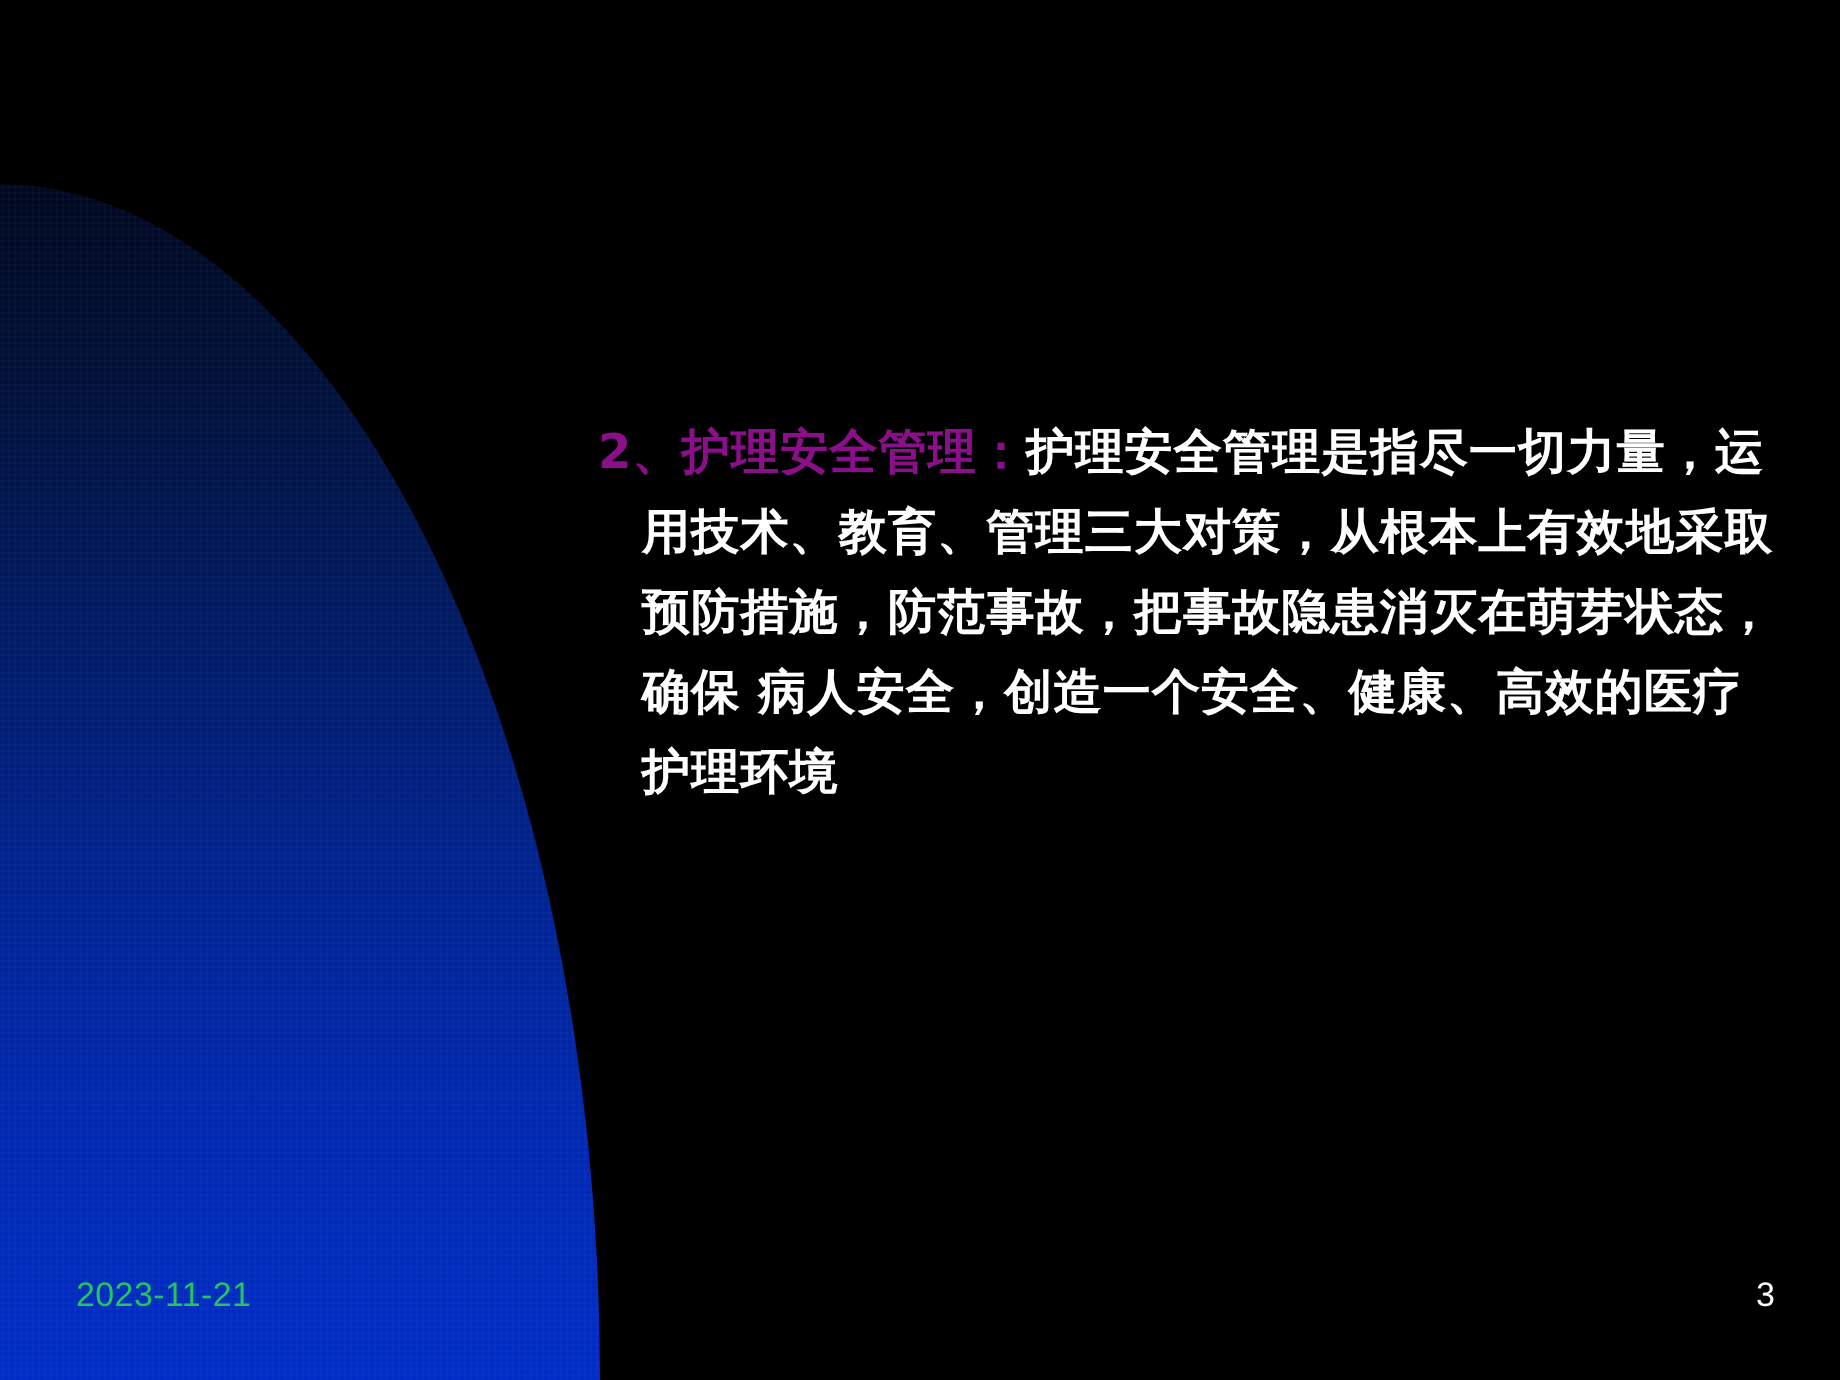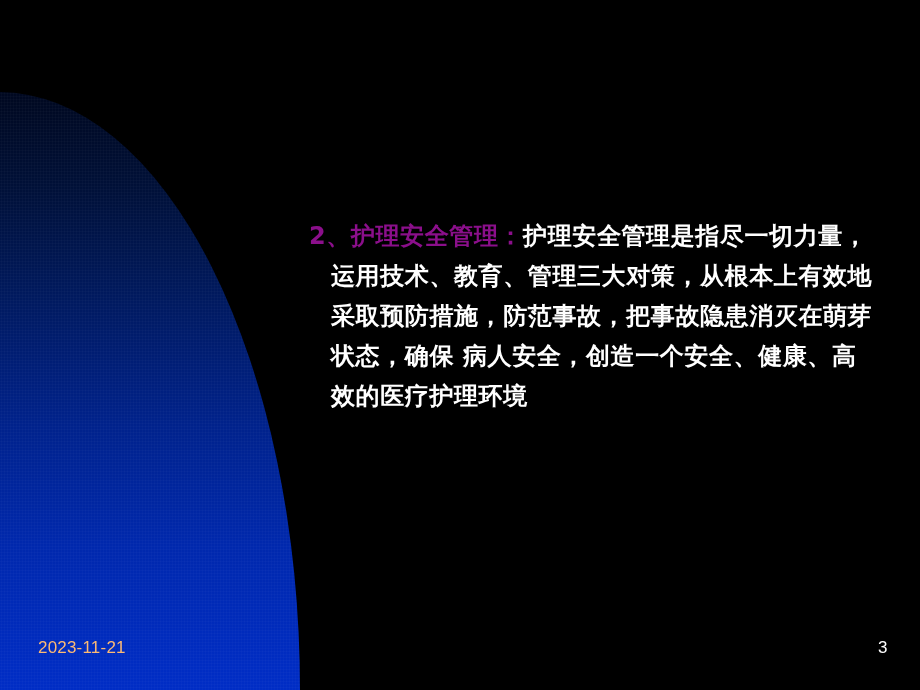--- a/index.html
+++ b/index.html
@@ -52,21 +52,21 @@
   }
 
   
   #content-block {
     position: absolute;
     left: 293px;
     top: 200px;
     width: 600px;
   }
   .para {
-    margin: 16px;
+    margin: 6px;
     color: #ffffff;
     font-family: "DejaVu Sans", "Liberation Sans", sans-serif;
     font-size: 24px;
     font-weight: bold;
     line-height: 40px;
     letter-spacing: 0.6px;
     text-indent: 0;
     padding-left: 22px;
   }
   .para .first-line-lead {
@@ -79,21 +79,21 @@
   }
   .body-run {
     color: #ffffff;
   }
 
   
   #footer-date {
     position: absolute;
     left: 38px;
     top: 638px;
-    color: #fdba74;
+    color: #22c55e;
     font-family: "Liberation Sans", "DejaVu Sans", sans-serif;
     font-size: 17px;
     letter-spacing: 0.2px;
   }
   #footer-page {
     position: absolute;
     left: 878px;
     top: 638px;
     color: #ffffff;
     font-family: "Liberation Sans", "DejaVu Sans", sans-serif;

